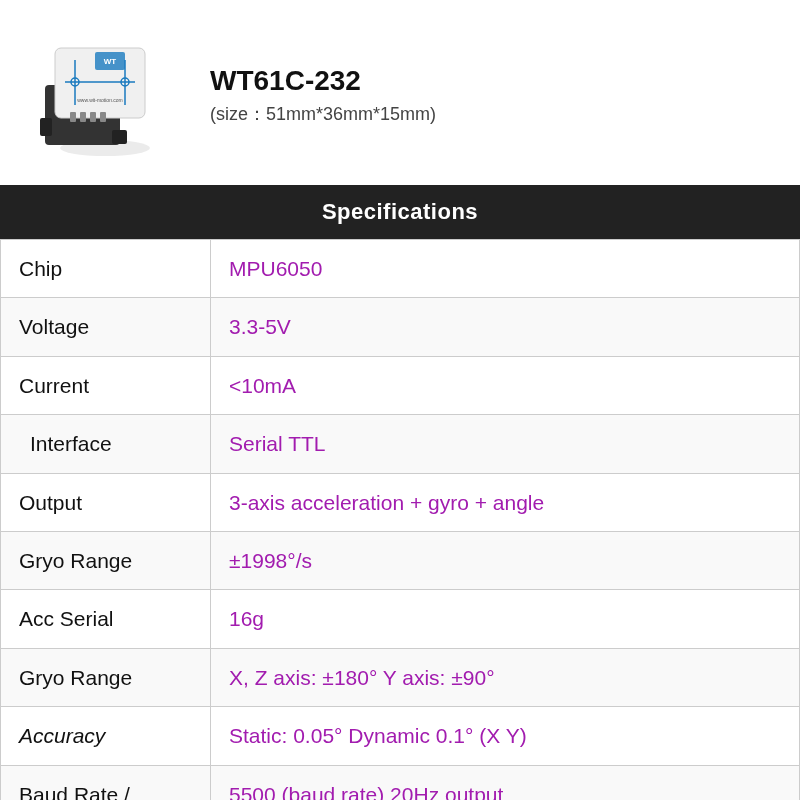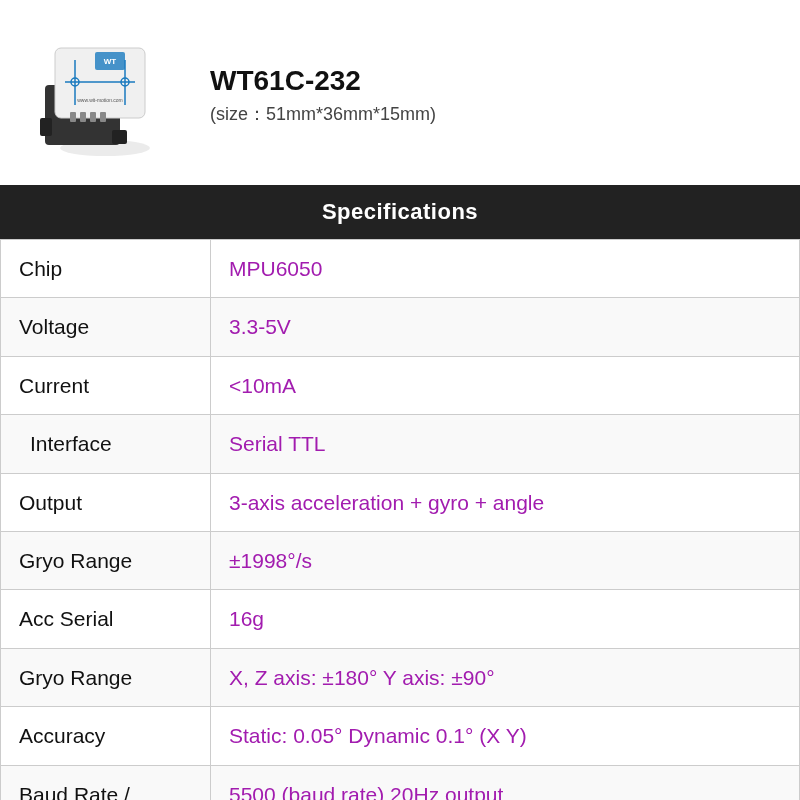--- a/index.html
+++ b/index.html
@@ -187,21 +187,21 @@
         </tr>
         <tr>
           <td style="white-space: pre-line;">Acc Serial</td>
           <td style="white-space: pre-line;">16g</td>
         </tr>
         <tr>
           <td style="white-space: pre-line;">Gryo Range</td>
           <td style="white-space: pre-line;">X, Z axis: ±180°   Y axis: ±90°</td>
         </tr>
         <tr>
-          <td style="white-space: pre-line;">Accuracy</td>
+          <td style="white-space: pre-line; font-style: italic;">Accuracy</td>
           <td style="white-space: pre-line;">Static: 0.05° Dynamic 0.1° (X Y)</td>
         </tr>
         <tr>
           <td style="white-space: pre-line; text-decoration: underline;">Baud Rate /
 Rate</td>
           <td style="white-space: pre-line;">5500 (baud rate) 20Hz output
 115200 (baud rate) 100Hz output</td>
         </tr>
       </tbody>
   </table>

